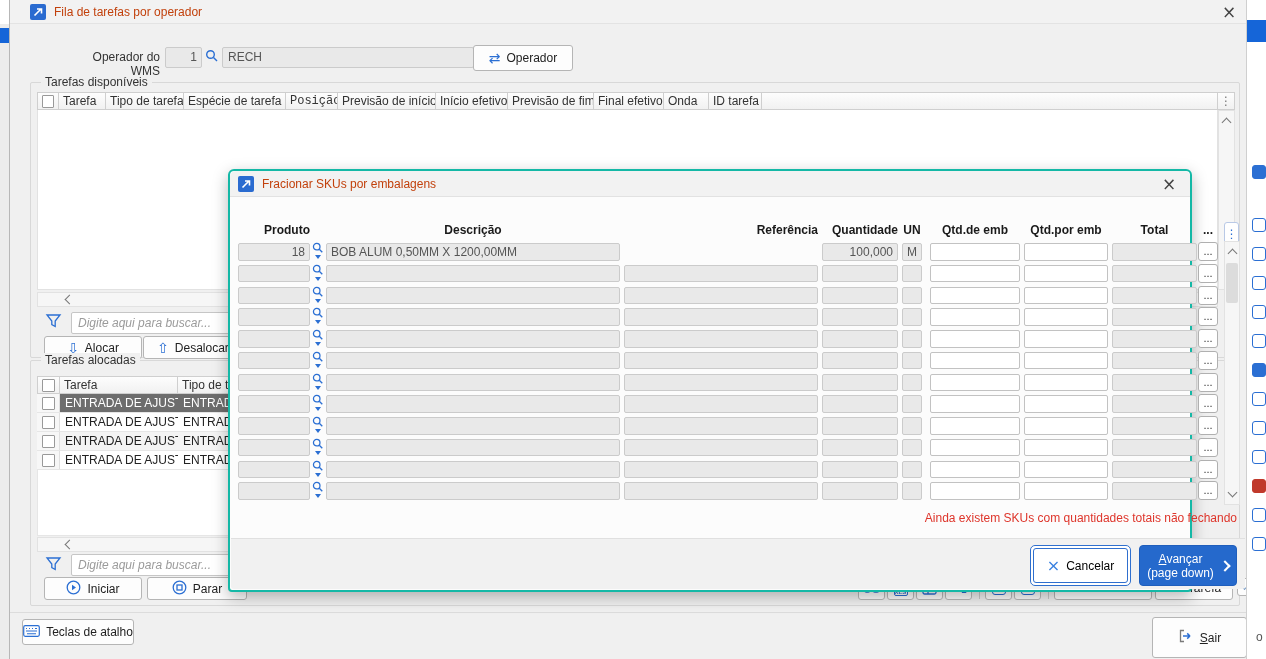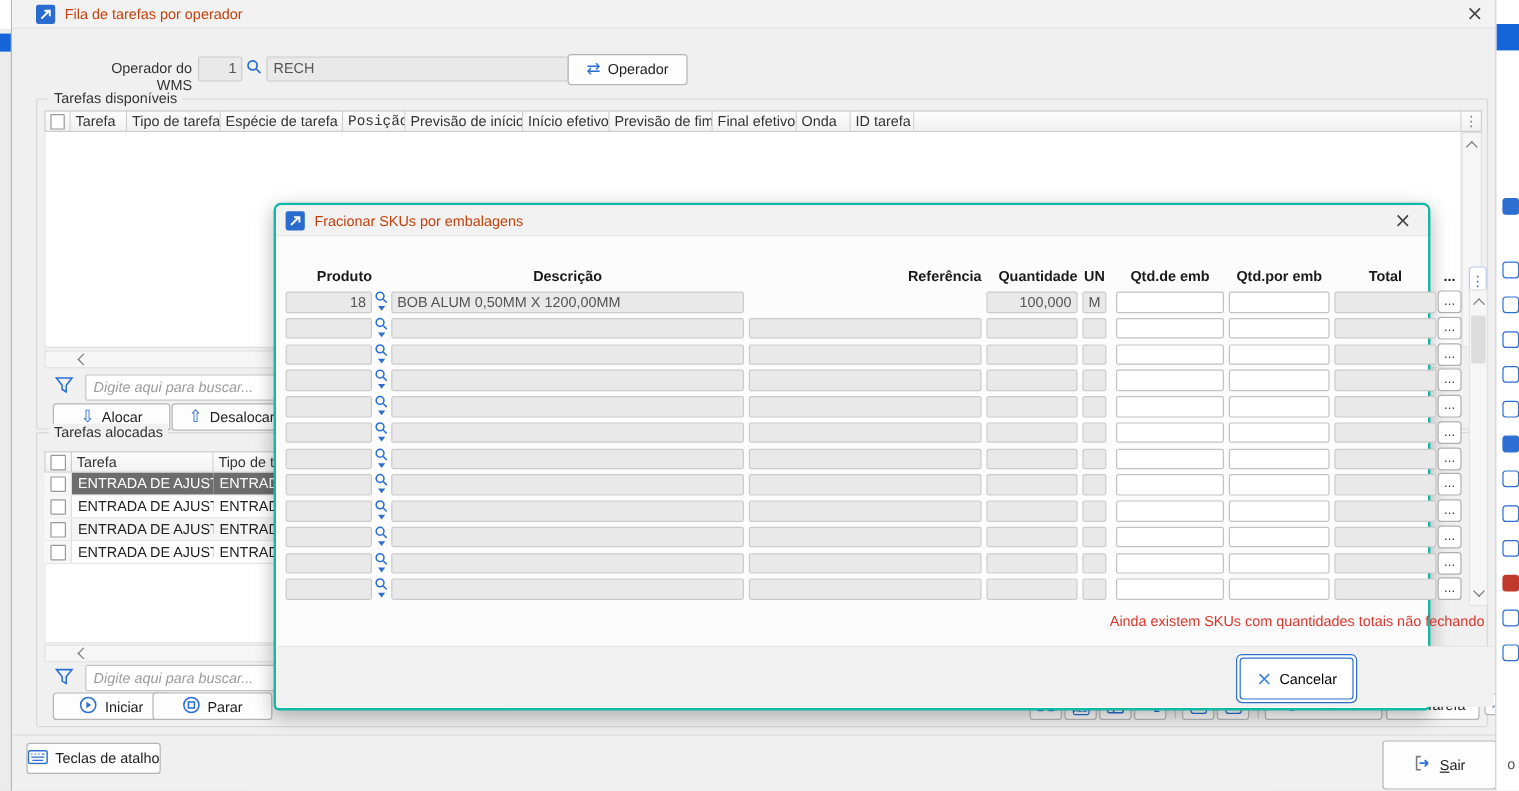--- a/index.html
+++ b/index.html
@@ -250,21 +250,21 @@
 
       <button class="abs btn" style="left:13px; top:216px; width:98px; height:23px;">
         <span>
           <svg width="15" height="15" viewBox="0 0 15 15">
               <circle cx="7.5" cy="7.5" r="6.3" stroke="#2b6fd3" stroke-width="1.3" fill="none"></circle>
               <path d="M6 4.8 L10 7.5 L6 10.2 Z" fill="#2b6fd3"></path>
             </svg>
         </span>
         <span>Iniciar</span>
       </button>
-      <button class="abs btn" style="left:96px; top:216px; width:100px; height:23px;">
+      <button class="abs btn" style="left:116px; top:216px; width:100px; height:23px;">
         <span>
           <svg width="15" height="15" viewBox="0 0 15 15">
               <circle cx="7.5" cy="7.5" r="6.3" stroke="#2b6fd3" stroke-width="1.3" fill="none"></circle>
               <rect x="5" y="5" width="5" height="5" fill="none" stroke="#2b6fd3" stroke-width="1.3"></rect>
             </svg>
         </span>
         <span>Parar</span>
       </button>
     </div>
 
@@ -599,20 +599,27 @@
       <span class="thumb" style="width:12px; height:40px; margin-top:6px;"></span>
       <span class="chev down" style="margin-top:auto; margin-bottom:8px;"></span>
     </div>
 
     <div class="warning">Ainda existem SKUs com quantidades totais não fechando</div>
 
     <div class="modal-foot">
       <button class="cancel-btn">
         <span class="glyph" style="font-size:16px; color:#3b82e0;">×</span>
         <span>Cancelar</span>
+      </button>
+      <button class="advance-btn">
+        <span class="lines">
+          <span class="u-first" style="display:block;">Avançar</span>
+          <span style="display:block;">(page down)</span>
+        </span>
+        <span class="chev right white"></span>
       </button>
     </div>
   </div>
 
   <div class="abs right-strip">
     <div class="band"></div>
     <div class="dock-ico fill" style="top:165px;"></div>
     <div class="dock-ico" style="top:218px;"></div>
     <div class="dock-ico" style="top:247px;"></div>
     <div class="dock-ico" style="top:276px;"></div>

